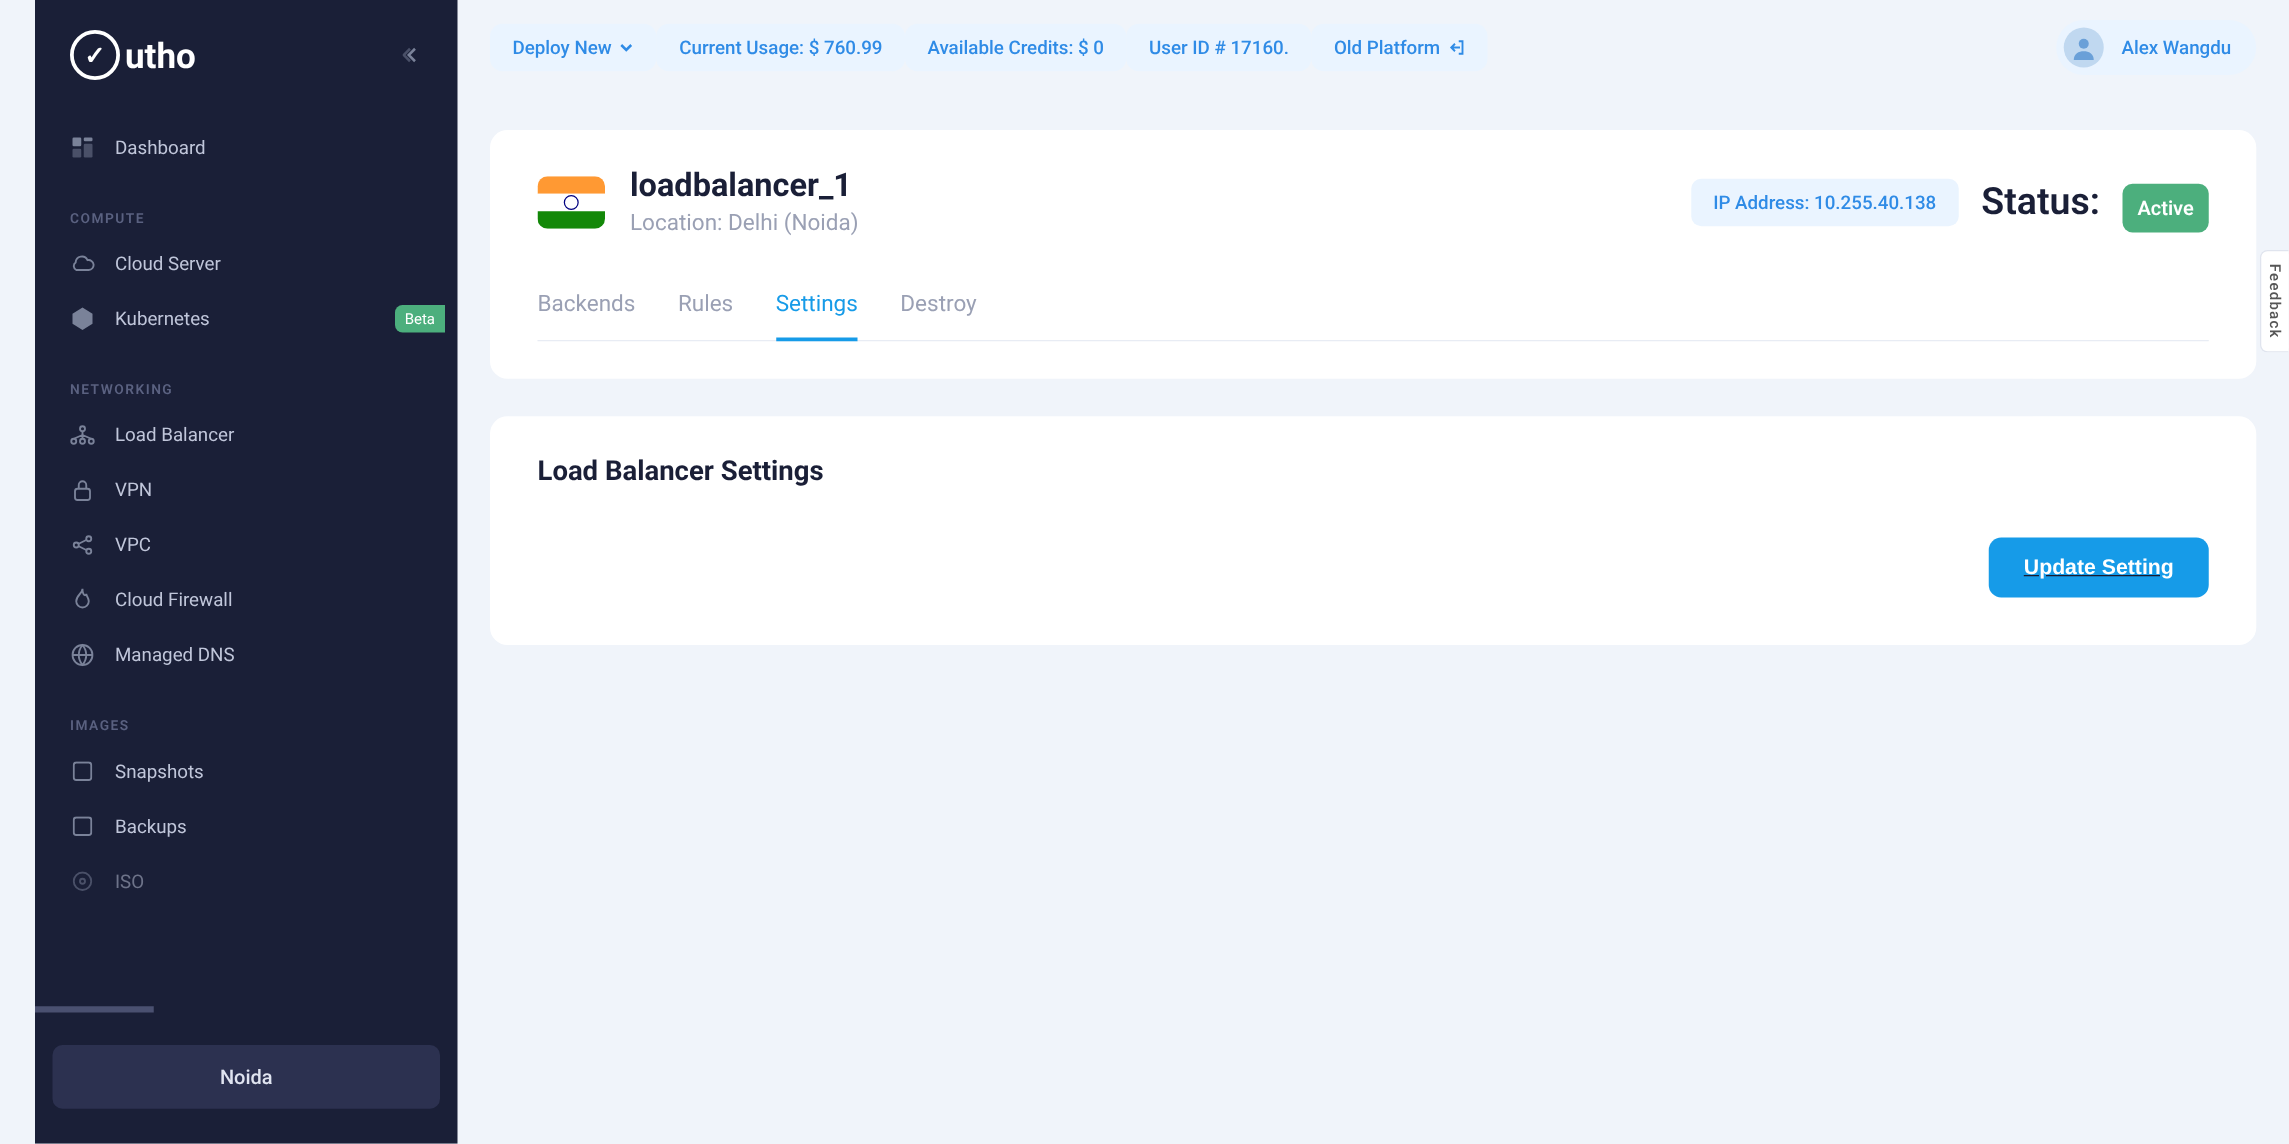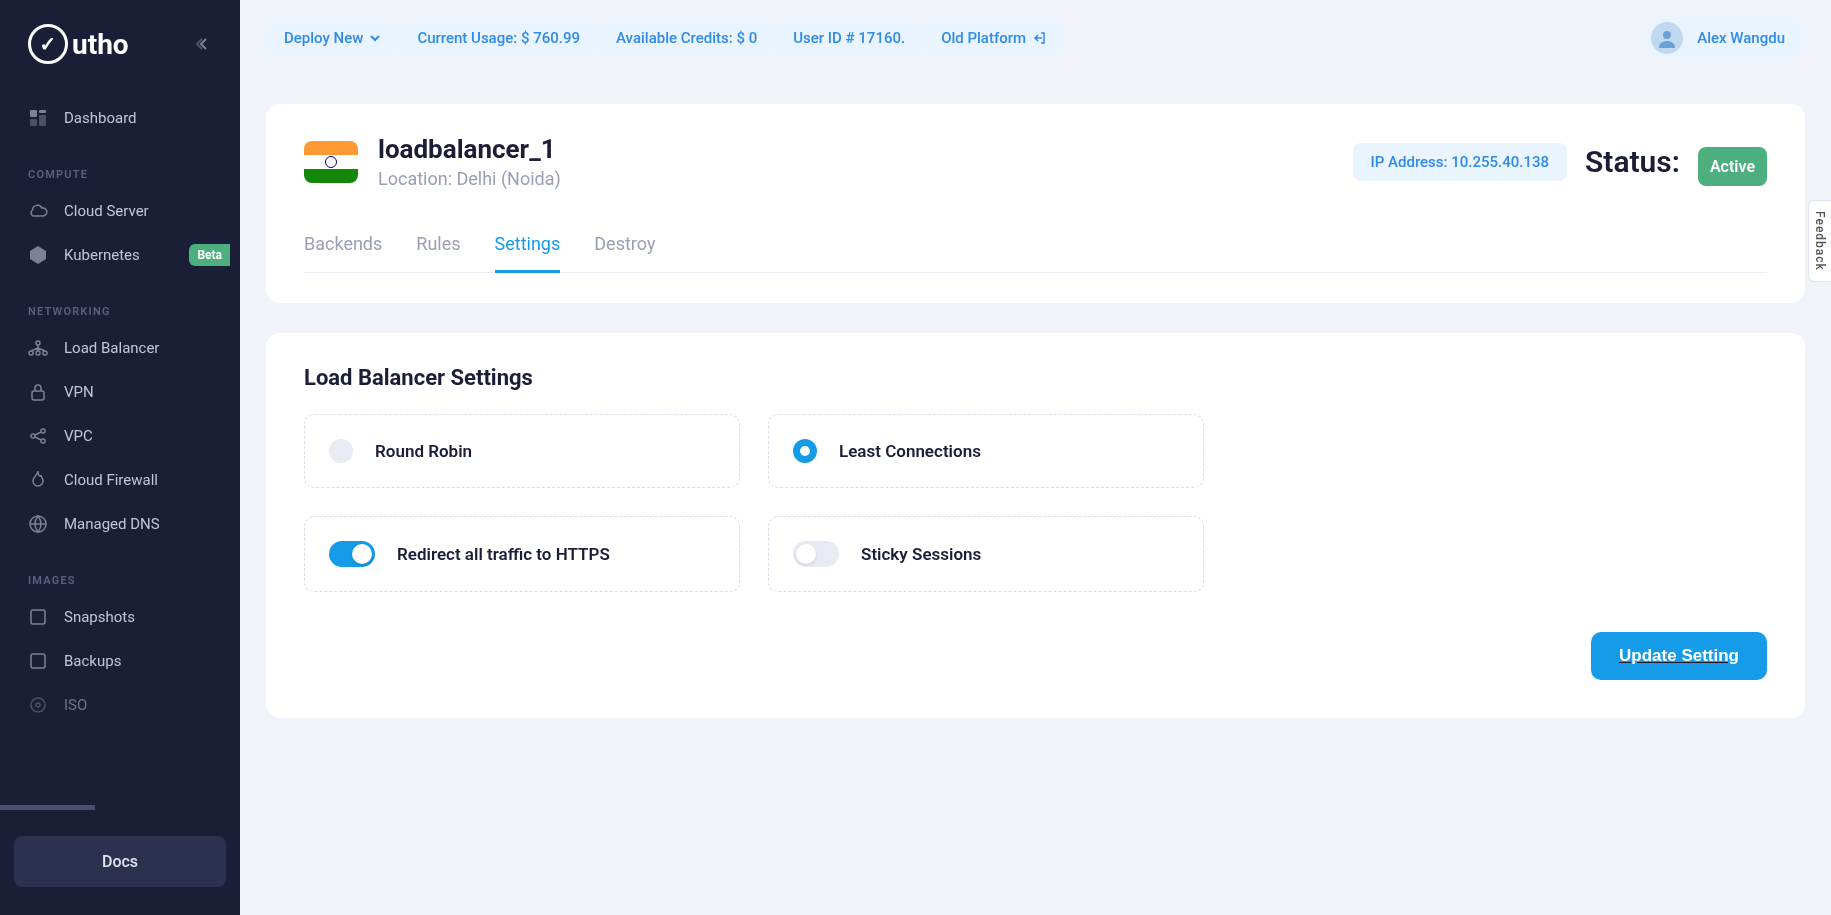--- a/index.html
+++ b/index.html
@@ -6,26 +6,27 @@
 body {
   font-family: -apple-system, BlinkMacSystemFont, 'Segoe UI', Roboto, sans-serif;
   background: #f0f4fa;
   color: #1a1a2e;
   overflow-x: hidden;
 }
 .layout { display: flex; min-height: 100vh; }
 
 
 .sidebar {
-  width: 240px;
+  width: 338px;
   background: #1a1f37;
   color: #a0a8c0;
   display: flex;
   flex-direction: column;
   position: relative;
+  margin-left: 28px;
 }
 .sidebar-header {
   display: flex;
   align-items: center;
   padding: 24px 28px;
   justify-content: space-between;
 }
 .logo {
   display: flex;
   align-items: center;
@@ -82,21 +83,21 @@
   align-items: center;
   justify-content: center;
   color: #7a8299;
 }
 .badge-beta {
   position: absolute;
   right: -2px;
   background: #4caf7d;
   color: #fff;
   font-size: 12px;
-  font-weight: 700;
+  font-weight: 400;
   padding: 4px 8px;
   border-radius: 6px 0 0 6px;
 }
 .sidebar-scroll {
   position: absolute;
   bottom: 105px;
   left: 0;
   width: 95px;
   height: 5px;
   background: #4a5070;
@@ -458,21 +459,21 @@
               <circle cx="8" cy="8" r="7"></circle>
               <circle cx="8" cy="8" r="2"></circle>
             </svg>
         </span>
         <span>ISO</span>
       </div>
     </div>
 
     <div class="sidebar-scroll"></div>
     <div class="docs-btn">
-      <span>Docs</span>
+      <span>Noida</span>
     </div>
   </aside>
 
   <main class="main">
     <div class="topbar">
       <div class="pill clickable">
         <span>Deploy New</span>
         <span>
           <svg width="12" height="8" viewBox="0 0 12 8" fill="none" stroke="currentColor" stroke-width="2">
               <path d="m2 2 4 4 4-4"></path>
@@ -531,38 +532,20 @@
         <div class="tab">Backends</div>
         <div class="tab">Rules</div>
         <div class="tab active">Settings</div>
         <div class="tab">Destroy</div>
       </div>
     </div>
 
     <div class="settings-card">
       <div class="settings-title">Load Balancer Settings</div>
 
-      <div class="options-grid">
-        <div class="option-box">
-          <div class="radio"></div>
-          <div class="option-label">Round Robin</div>
-        </div>
-        <div class="option-box">
-          <div class="radio selected"></div>
-          <div class="option-label">Least Connections</div>
-        </div>
-        <div class="option-box">
-          <div class="toggle on"></div>
-          <div class="option-label">Redirect all traffic to HTTPS</div>
-        </div>
-        <div class="option-box">
-          <div class="toggle"></div>
-          <div class="option-label">Sticky Sessions</div>
-        </div>
-      </div>
 
       <div class="update-row">
         <button class="btn-primary">
           <span>Update Setting</span>
         </button>
       </div>
     </div>
   </main>
 </div>
 

